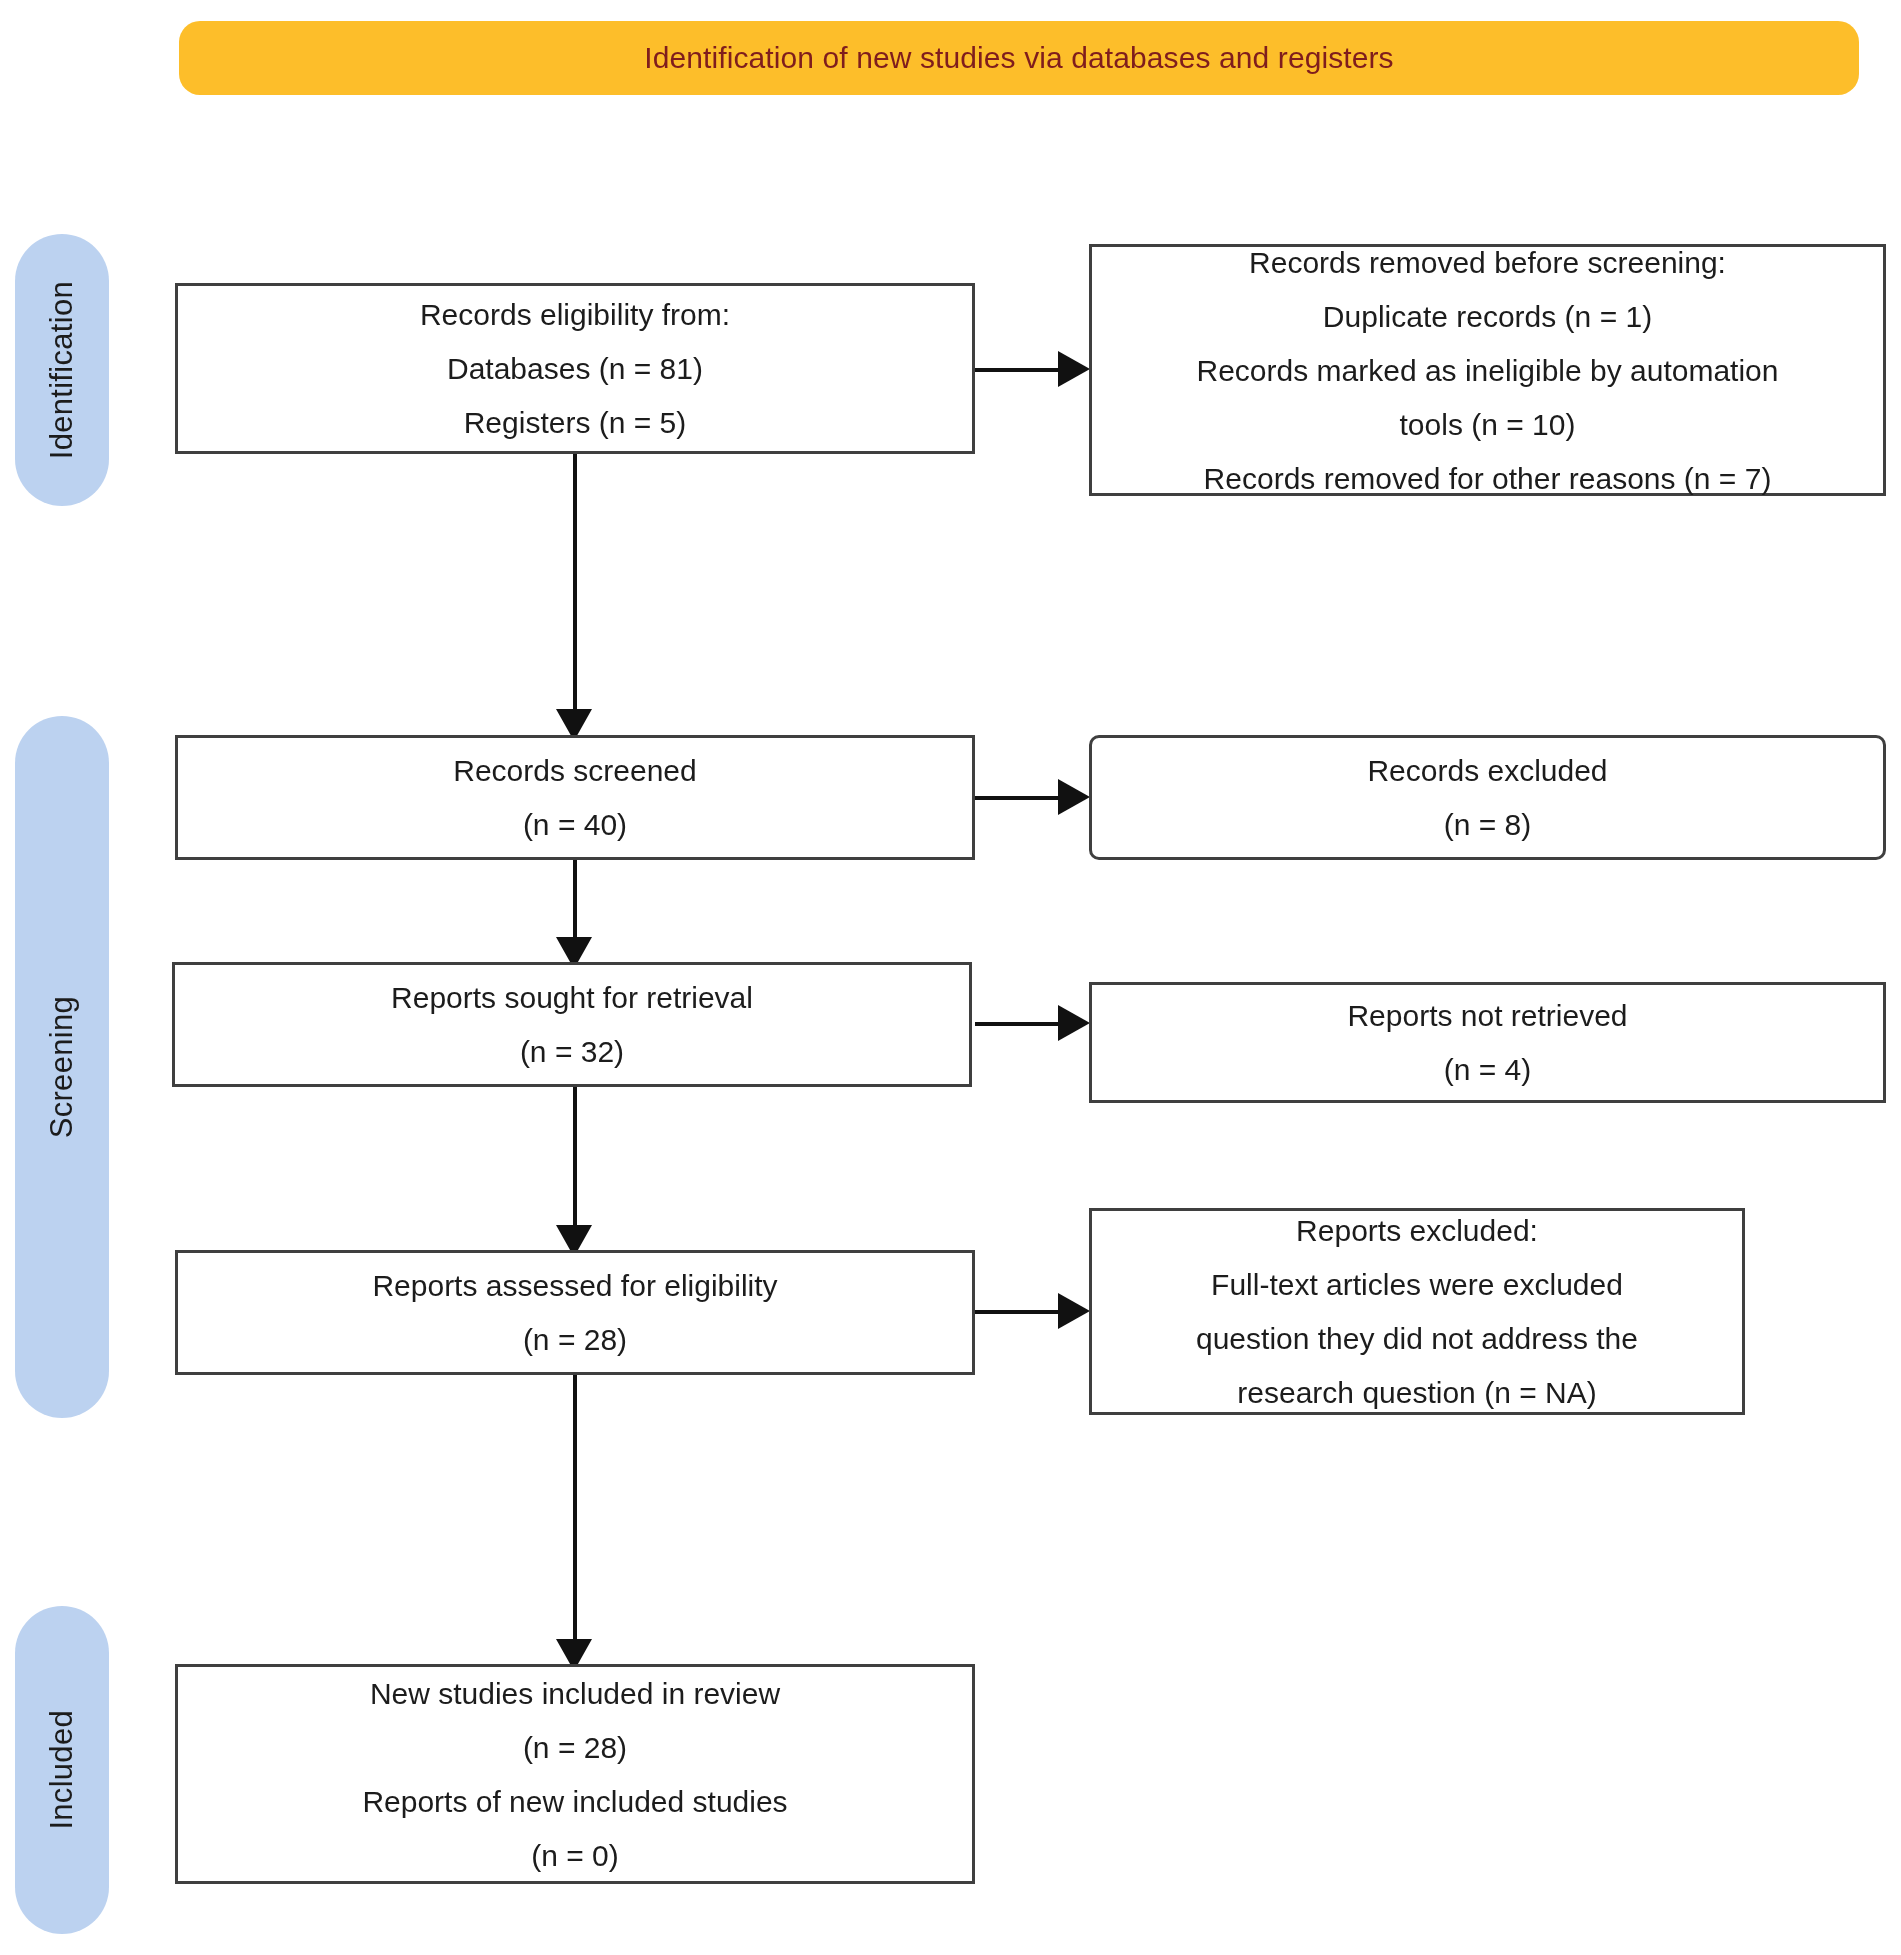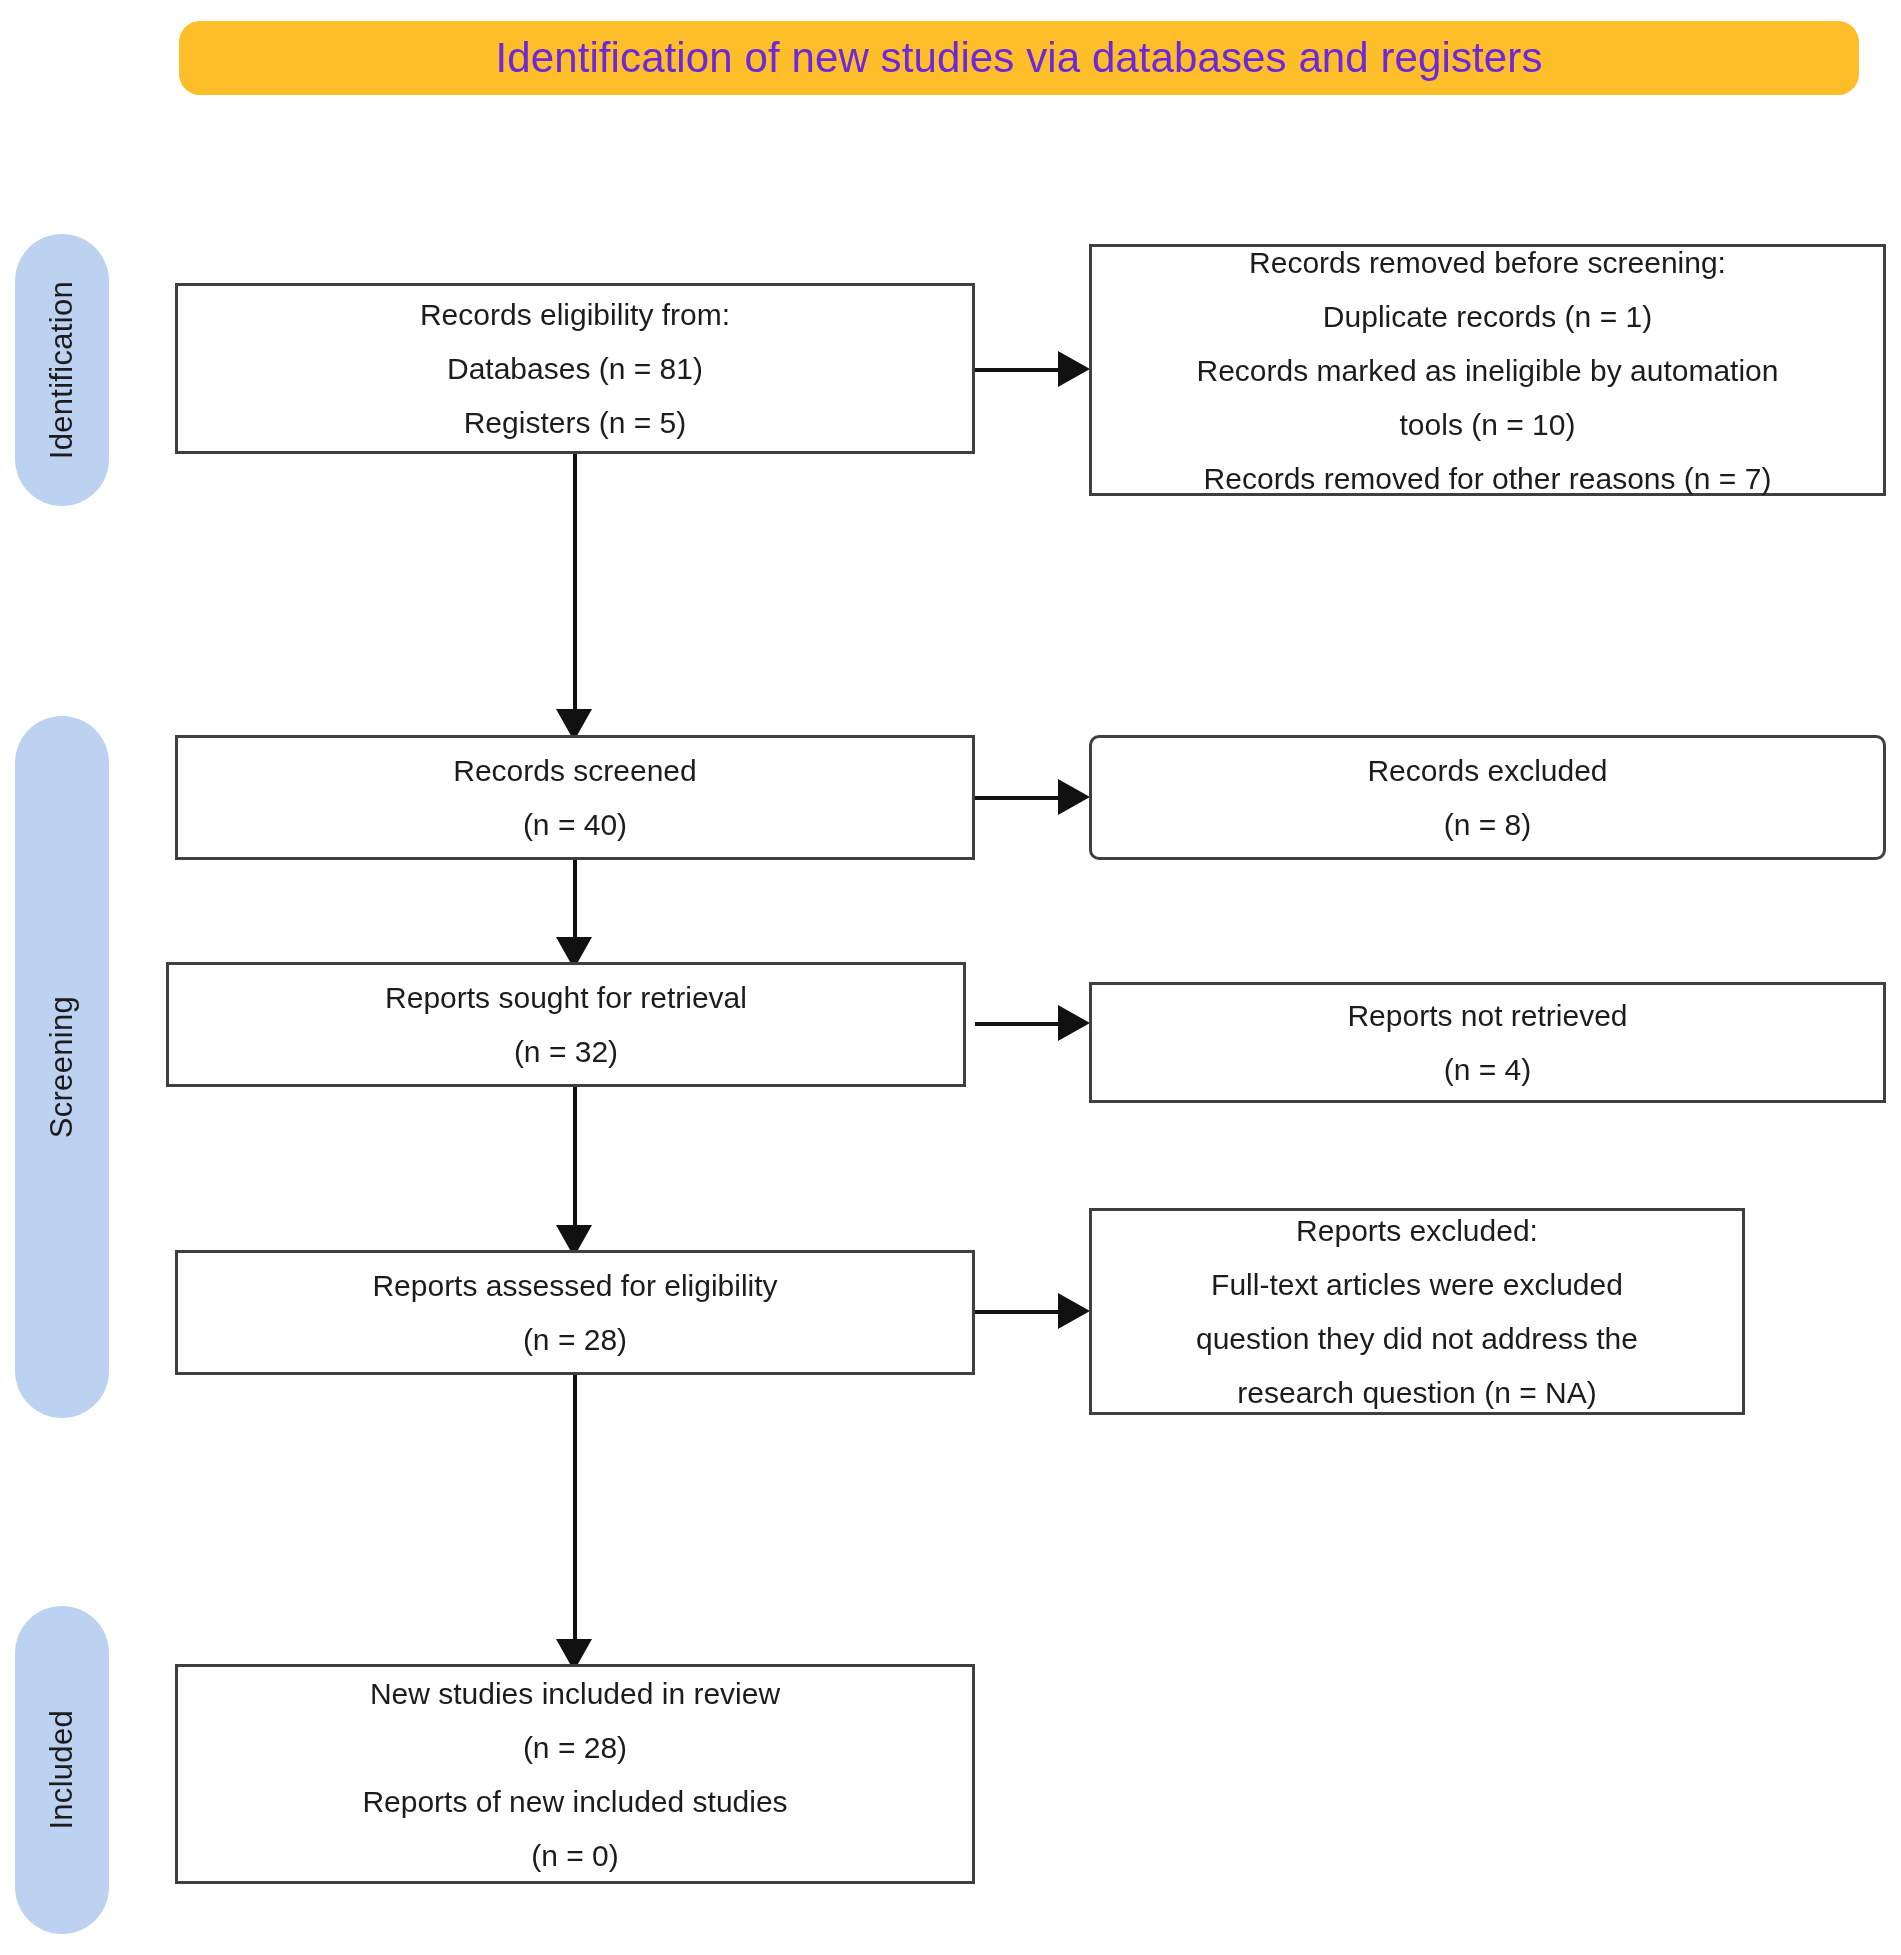--- a/index.html
+++ b/index.html
@@ -26,22 +26,22 @@
     top: 21px;
     width: 1680px;
     height: 74px;
     background: #FDBE2A;
     border-radius: 21px;
     display: flex;
     align-items: center;
     justify-content: center;
   }
   .banner-label {
-    font-size: 42px;
-    color: #6d28d9;
+    font-size: 30px;
+    color: #7f1d1d;
     letter-spacing: 0.1px;
     white-space: nowrap;
   }
 
   
   .stage-pill {
     position: absolute;
     left: 15px;
     width: 94px;
     background: #BCD2F0;
@@ -79,21 +79,21 @@
     font-size: 30px;
     line-height: 1.30;
     text-align: center;
     color: #1c1c1c;
     white-space: nowrap;
   }
 
   
   #box-identified      { left: 175px;  top: 283px;  width: 800px; height: 171px; }
   #box-screened        { left: 175px;  top: 735px; width: 800px; height: 125px; }
-  #box-sought          { left: 166px;  top: 962px; width: 800px; height: 125px; }
+  #box-sought          { left: 172px;  top: 962px; width: 800px; height: 125px; }
   #box-assessed        { left: 175px;  top: 1250px; width: 800px; height: 125px; }
   #box-included        { left: 175px;  top: 1664px; width: 800px; height: 220px; }
 
   
   #box-removed         { left: 1089px; top: 244px;  width: 797px; height: 252px; }
   #box-excluded-recs   { left: 1089px; top: 735px; width: 797px; height: 125px; border-radius: 10px; }
   #box-not-retrieved   { left: 1089px; top: 962px; width: 797px; height: 121px; margin-top: 20px; }
   #box-reports-excl    { left: 1089px; top: 1208px; width: 656px; height: 207px; }
 
   

